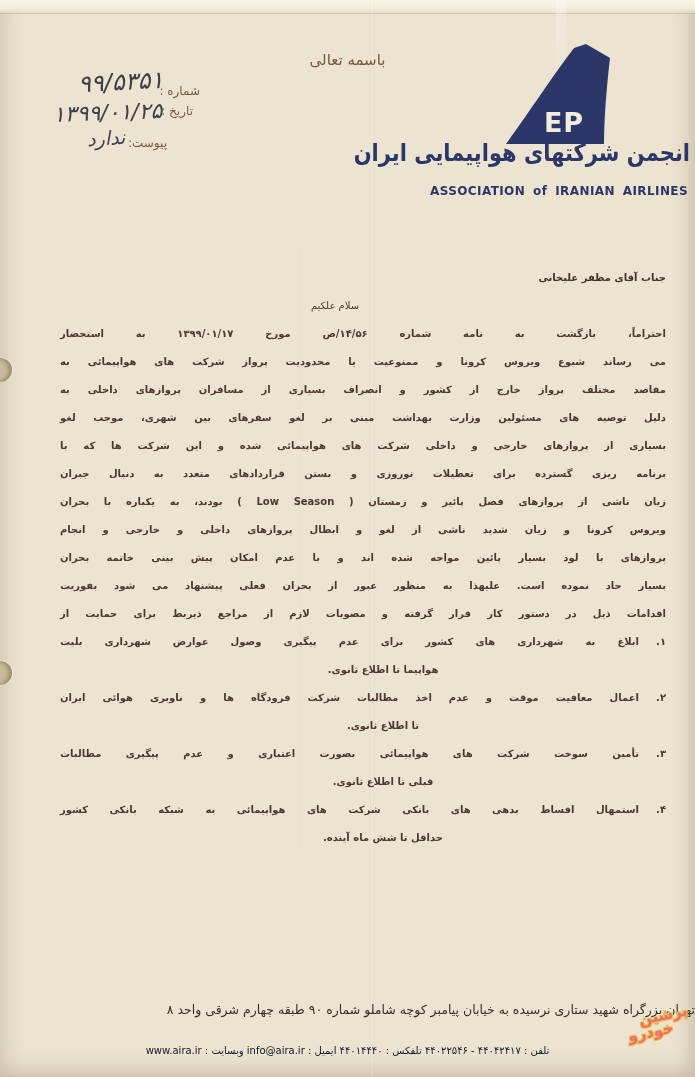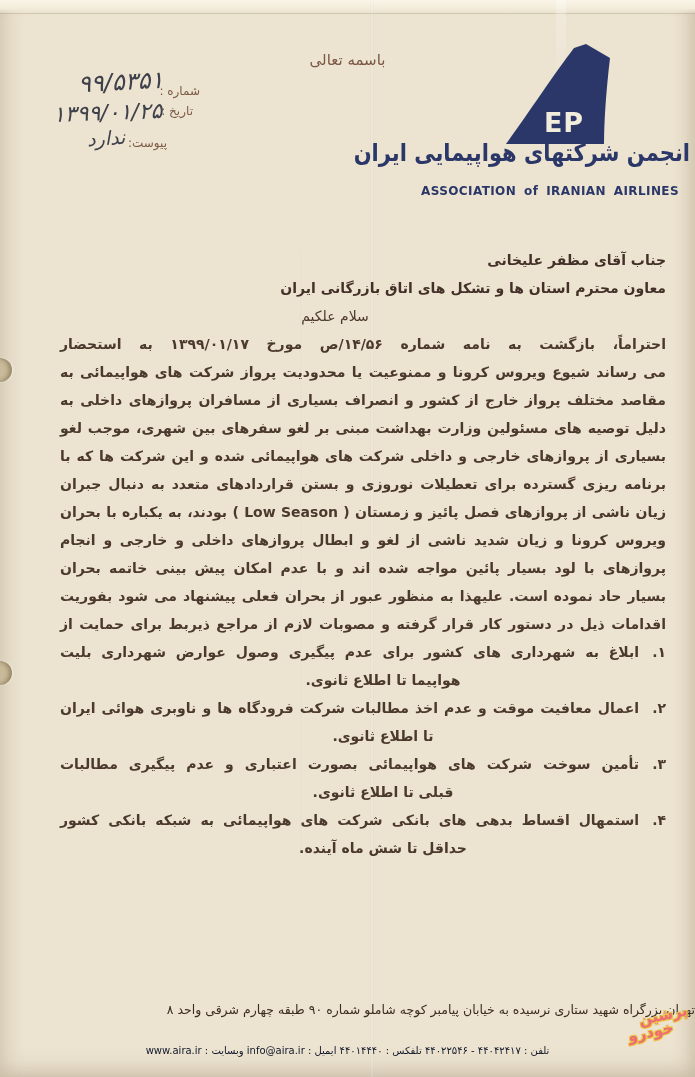--- a/index.html
+++ b/index.html
@@ -43,27 +43,27 @@
     font-style:italic;letter-spacing:1px;}
   .m-num-v{right:532px;top:68px;transform:rotate(-3deg);}
   .m-date-v{right:533px;top:100px;transform:rotate(-2deg);font-size:22px;}
   .m-att-v{right:570px;top:127px;transform:rotate(-4deg);font-size:19px;}
 
   
   .logo-svg{position:absolute;left:498px;top:42px;width:120px;height:102px;}
   .logo-fa{position:absolute;right:5px;top:139px;width:262px;direction:rtl;
     text-align:center;font-size:21px;font-weight:bold;color:#2a3768;white-space:nowrap;
     transform:scaleY(1.15);transform-origin:top;}
-  .logo-en{position:absolute;right:16px;top:184px;width:258px;color:#2a3768;
+  .logo-en{position:absolute;right:7px;top:184px;width:258px;color:#2a3768;
     font-size:12px;font-weight:bold;text-align:justify;text-align-last:justify;white-space:nowrap;
     letter-spacing:.4px;}
 
   
-  .column{position:absolute;right:29px;top:246px;width:606px;direction:rtl;
-    color:#4c392d;font-size:14px;font-weight:bold;line-height:28px;}
+  .column{position:absolute;right:29px;top:264px;width:606px;direction:rtl;
+    color:#4c392d;font-size:10px;font-weight:bold;line-height:28px;}
   .rcp{text-align:right;color:#433129;}
   .salutation{text-align:center;padding-right:56px;font-weight:normal;color:#4c392d;}
   .bl{text-align:justify;text-align-last:justify;}
   .bl-last{text-align:right;text-align-last:right;}
   .li-row1{display:flex;direction:rtl;}
   .li-num{flex:0 0 27px;text-align:right;}
   .li-text{flex:1;text-align:justify;text-align-last:justify;}
   .li-row2{text-align:center;padding-left:40px;}
 
   
@@ -103,21 +103,20 @@
 
   <svg class="logo-svg" viewBox="0 0 120 102" xmlns="http://www.w3.org/2000/svg">
     <path d="M8,102 C30,72 56,32 76,6 L88,2 L112,16 C108,50 106,80 106,102 Z" fill="#2a3768"></path>
     <text x="66" y="90" text-anchor="middle" font-family="DejaVu Sans, sans-serif" font-size="27" font-weight="bold" fill="#f2ecdc" letter-spacing="1">EP</text>
   </svg>
   <div class="logo-fa">انجمن شرکتهای هواپیمایی ایران</div>
   <div class="logo-en">ASSOCIATION of IRANIAN AIRLINES</div>
 
   <div class="column">
     <div class="rcp">جناب آقای مظفر علیخانی</div>
-    <div class="rcp">معاون محترم استان ها و تشکل های اتاق بازرگانی ایران</div>
     <div class="salutation">سلام علکیم</div>
 
     <div class="bl">احتراماً، بازگشت به نامه شماره ۱۴/۵۶/ص مورخ ۱۳۹۹/۰۱/۱۷ به استحضار</div>
     <div class="bl">می رساند شیوع ویروس کرونا و ممنوعیت یا محدودیت پرواز شرکت های هواپیمائی به</div>
     <div class="bl">مقاصد مختلف پرواز خارج از کشور و انصراف بسیاری از مسافران پروازهای داخلی به</div>
     <div class="bl">دلیل توصیه های مسئولین وزارت بهداشت مبنی بر لغو سفرهای بین شهری، موجب لغو</div>
     <div class="bl">بسیاری از پروازهای خارجی و داخلی شرکت های هواپیمائی شده و این شرکت ها که با</div>
     <div class="bl">برنامه ریزی گسترده برای تعطیلات نوروزی و بستن قراردادهای متعدد به دنبال جبران</div>
     <div class="bl">زیان ناشی از پروازهای فصل پائیز و زمستان ( Low Season ) بودند، به یکباره با بحران</div>
     <div class="bl">ویروس کرونا و زیان شدید ناشی از لغو و ابطال پروازهای داخلی و خارجی و انجام</div>

